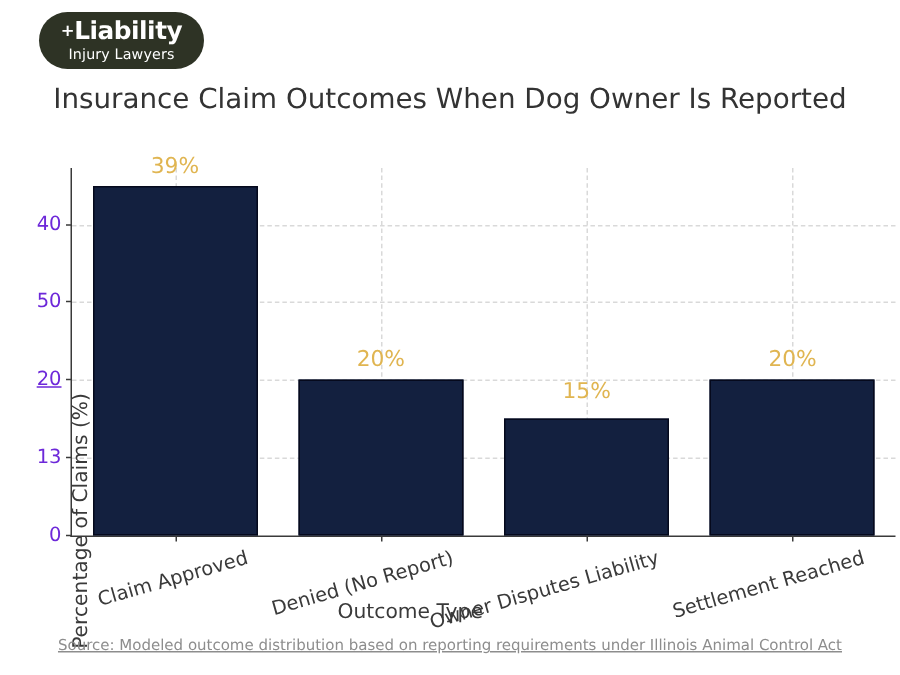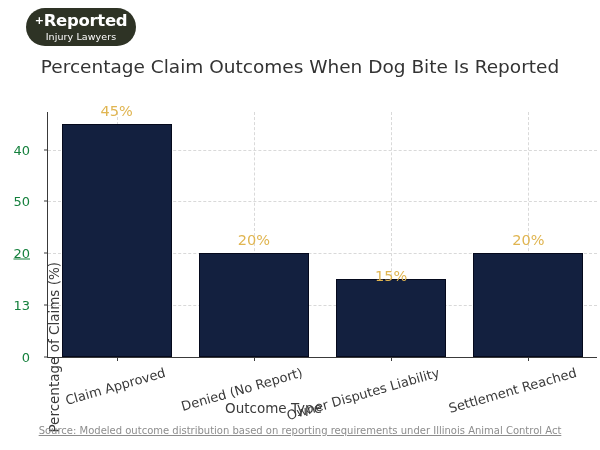--- a/index.html
+++ b/index.html
@@ -94,24 +94,24 @@
     position: absolute;
     top: 0;
     bottom: 0;
     width: 0;
     border-left: 1px dashed #d9d9d9;
   }
 
   .ytick-label {
     position: absolute;
     right: 100%;
-    margin-right: 18px;
+    margin-right: 7px;
     transform: translateY(-50%);
     font-size: 13px;
-    color: #15803d;
+    color: #6d28d9;
     white-space: nowrap;
   }
   .ytick-mark {
     position: absolute;
     right: 100%;
     width: 4px;
     height: 0;
     border-top: 1.2px solid #3a3a3a;
     transform: translateY(-50%);
   }
@@ -180,56 +180,56 @@
     color: #8d8d8d;
     text-decoration: underline;
   }
 </style>
 </head>
 <body>
 
 <div id="logo-badge">
   <div class="logo-top">
     <span class="logo-mark">+</span>
-      <span>Reported</span>
+      <span>Liability</span>
   </div>
   <div class="logo-sub">Injury Lawyers</div>
 </div>
 
-<div id="chart-title">Percentage Claim Outcomes When Dog Bite Is Reported</div>
+<div id="chart-title">Insurance Claim Outcomes When Dog Owner Is Reported</div>
 
 <div id="plot-area">
   <div id="plot-inner">
       <div class="ytick-mark" style="top: 245px;"></div>
       <div class="ytick-label" style="top: 245px;">0</div>
       <div class="hgrid" style="top: 193.148px;"></div>
       <div class="ytick-mark" style="top: 193.148px;"></div>
       <div class="ytick-label" style="top: 193.148px;">13</div>
       <div class="hgrid" style="top: 141.296px;"></div>
       <div class="ytick-mark" style="top: 141.296px;"></div>
       <div class="ytick-label" style="top: 141.296px; text-decoration: underline;">20</div>
       <div class="hgrid" style="top: 89.4444px;"></div>
       <div class="ytick-mark" style="top: 89.4444px;"></div>
       <div class="ytick-label" style="top: 89.4444px;">50</div>
       <div class="hgrid" style="top: 37.5926px;"></div>
       <div class="ytick-mark" style="top: 37.5926px;"></div>
       <div class="ytick-label" style="top: 37.5926px;">40</div>
       <div class="vgrid" style="left: 68.625px;"></div>
       <div class="bar" title="Claim Approved: 45%" style="left: 13.725px; width: 109.8px; height: 233.333px; background: rgb(19, 32, 63); border-color: rgb(5, 9, 28);"></div>
-      <div class="bar-value" style="left: 68.625px; top: 6.66667px; color: rgb(224, 181, 81);">45%</div>
+      <div class="bar-value" style="left: 68.625px; top: 6.66667px; color: rgb(224, 181, 81);">39%</div>
       <div class="xtick-mark" style="left: 68.625px;"></div>
       <div class="xtick-label" style="left: 114.625px;">Claim Approved</div>
       <div class="vgrid" style="left: 205.875px;"></div>
       <div class="bar" title="Denied (No Report): 20%" style="left: 150.975px; width: 109.8px; height: 103.704px; background: rgb(19, 32, 63); border-color: rgb(5, 9, 28);"></div>
       <div class="bar-value" style="left: 205.875px; top: 136.296px; color: rgb(224, 181, 81);">20%</div>
       <div class="xtick-mark" style="left: 205.875px;"></div>
       <div class="xtick-label" style="left: 251.875px;">Denied (No Report)</div>
       <div class="vgrid" style="left: 343.125px;"></div>
       <div class="bar" title="Owner Disputes Liability: 15%" style="left: 288.225px; width: 109.8px; height: 77.7778px; background: rgb(19, 32, 63); border-color: rgb(5, 9, 28);"></div>
-      <div class="bar-value" style="left: 343.125px; top: 172px; color: rgb(224, 181, 81);">15%</div>
+      <div class="bar-value" style="left: 343.125px; top: 157px; color: rgb(224, 181, 81);">15%</div>
       <div class="xtick-mark" style="left: 343.125px;"></div>
       <div class="xtick-label" style="left: 389.125px;">Owner Disputes Liability</div>
       <div class="vgrid" style="left: 480.375px;"></div>
       <div class="bar" title="Settlement Reached: 20%" style="left: 425.475px; width: 109.8px; height: 103.704px; background: rgb(19, 32, 63); border-color: rgb(5, 9, 28);"></div>
       <div class="bar-value" style="left: 480.375px; top: 136.296px; color: rgb(224, 181, 81);">20%</div>
       <div class="xtick-mark" style="left: 480.375px;"></div>
       <div class="xtick-label" style="left: 526.375px;">Settlement Reached</div>
     </div>
   <div id="ylabel">Percentage of Claims (%)</div>
 </div>

